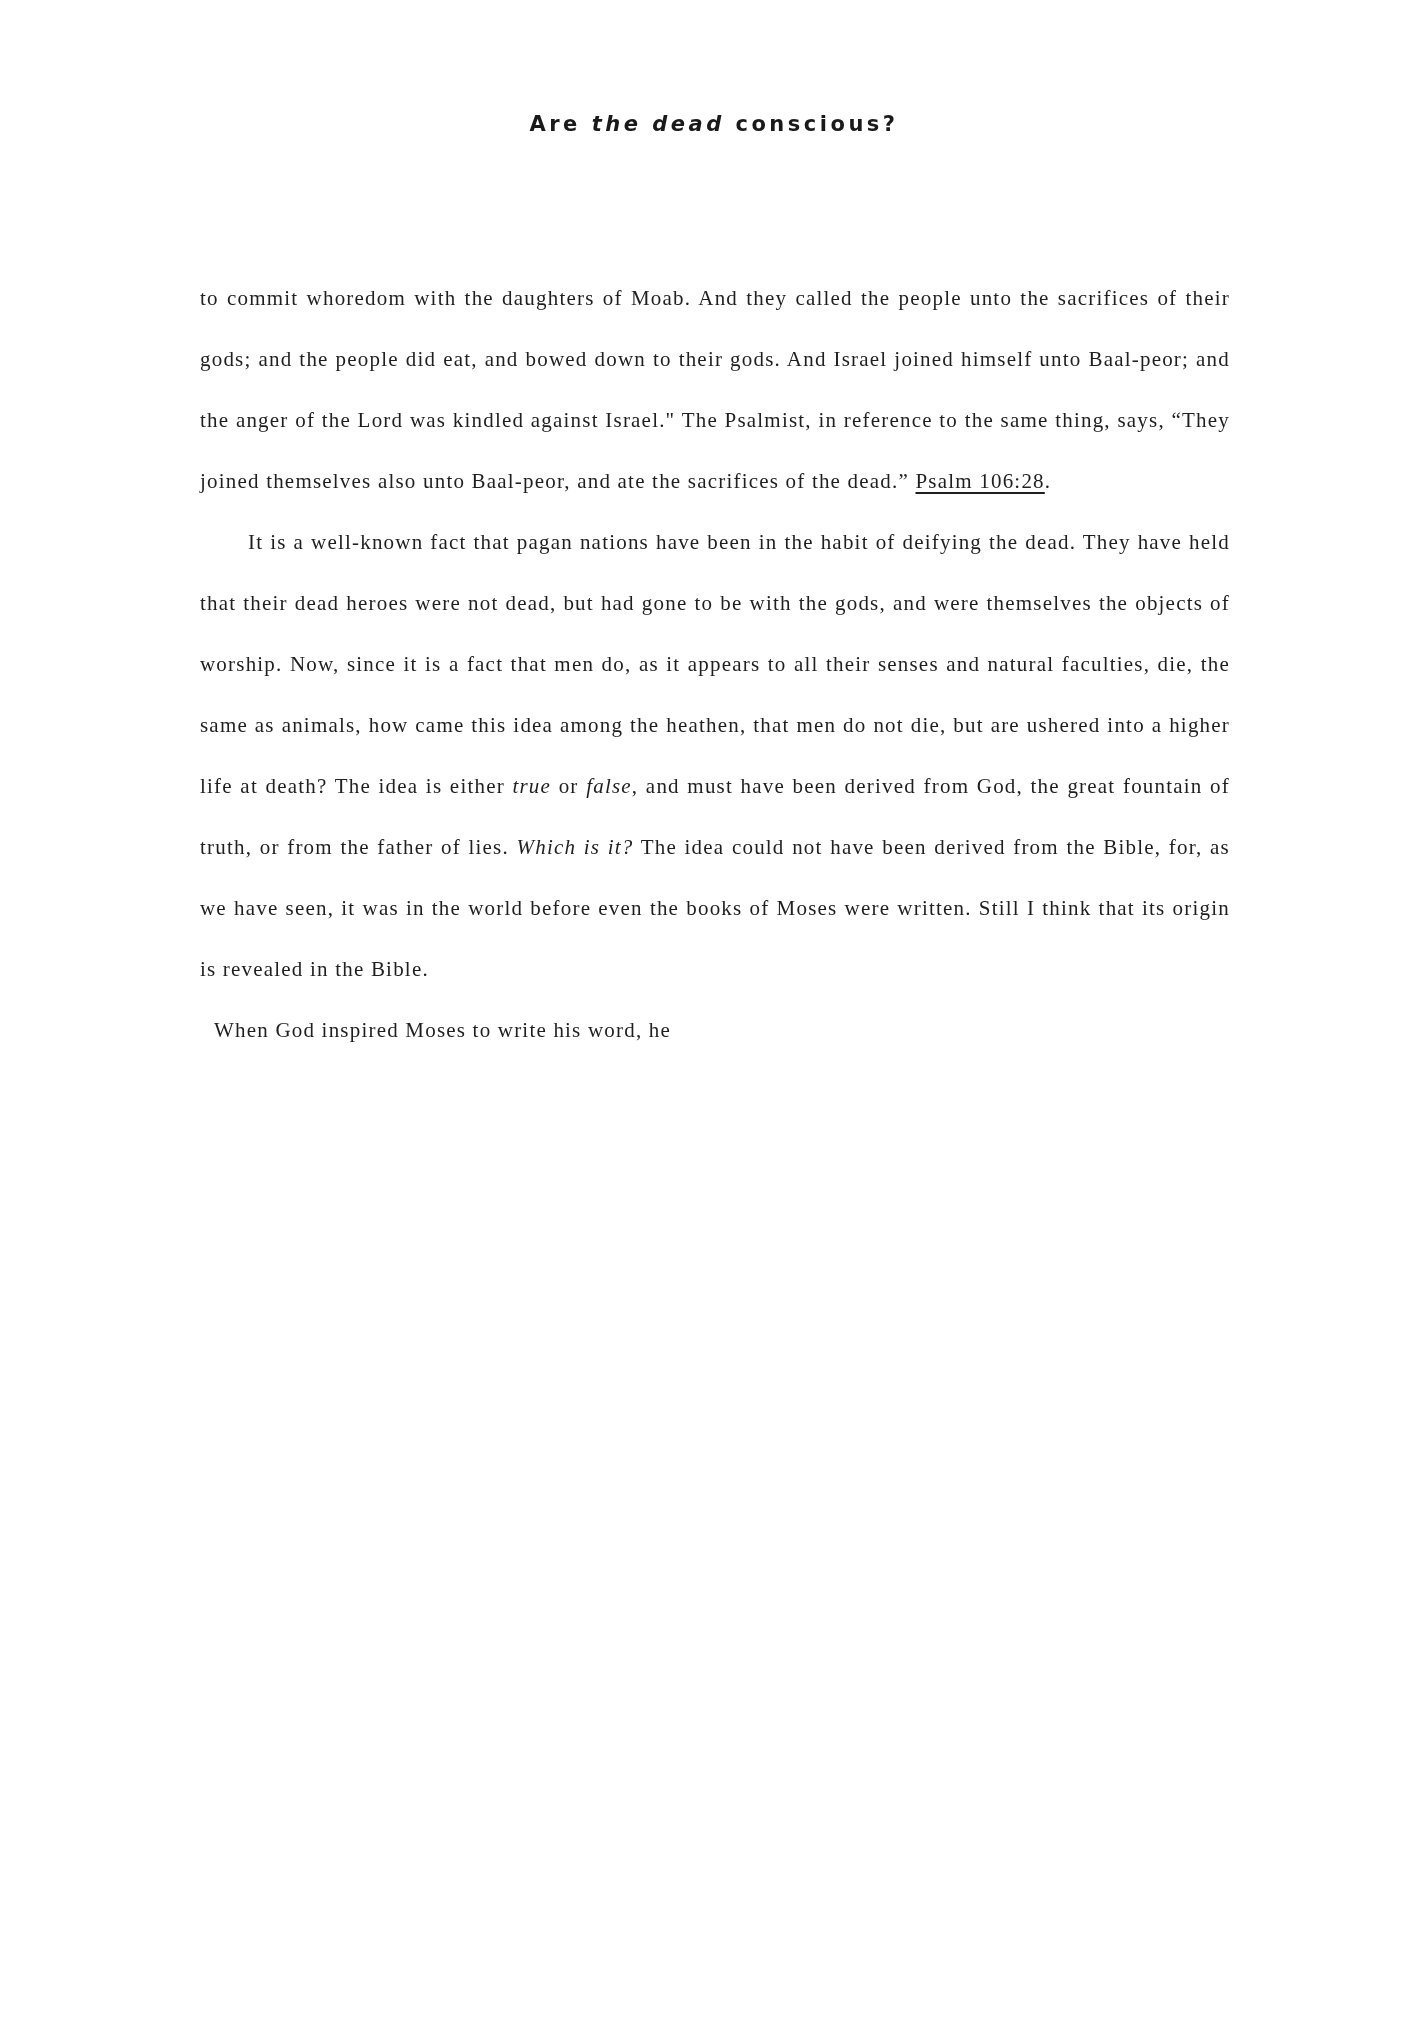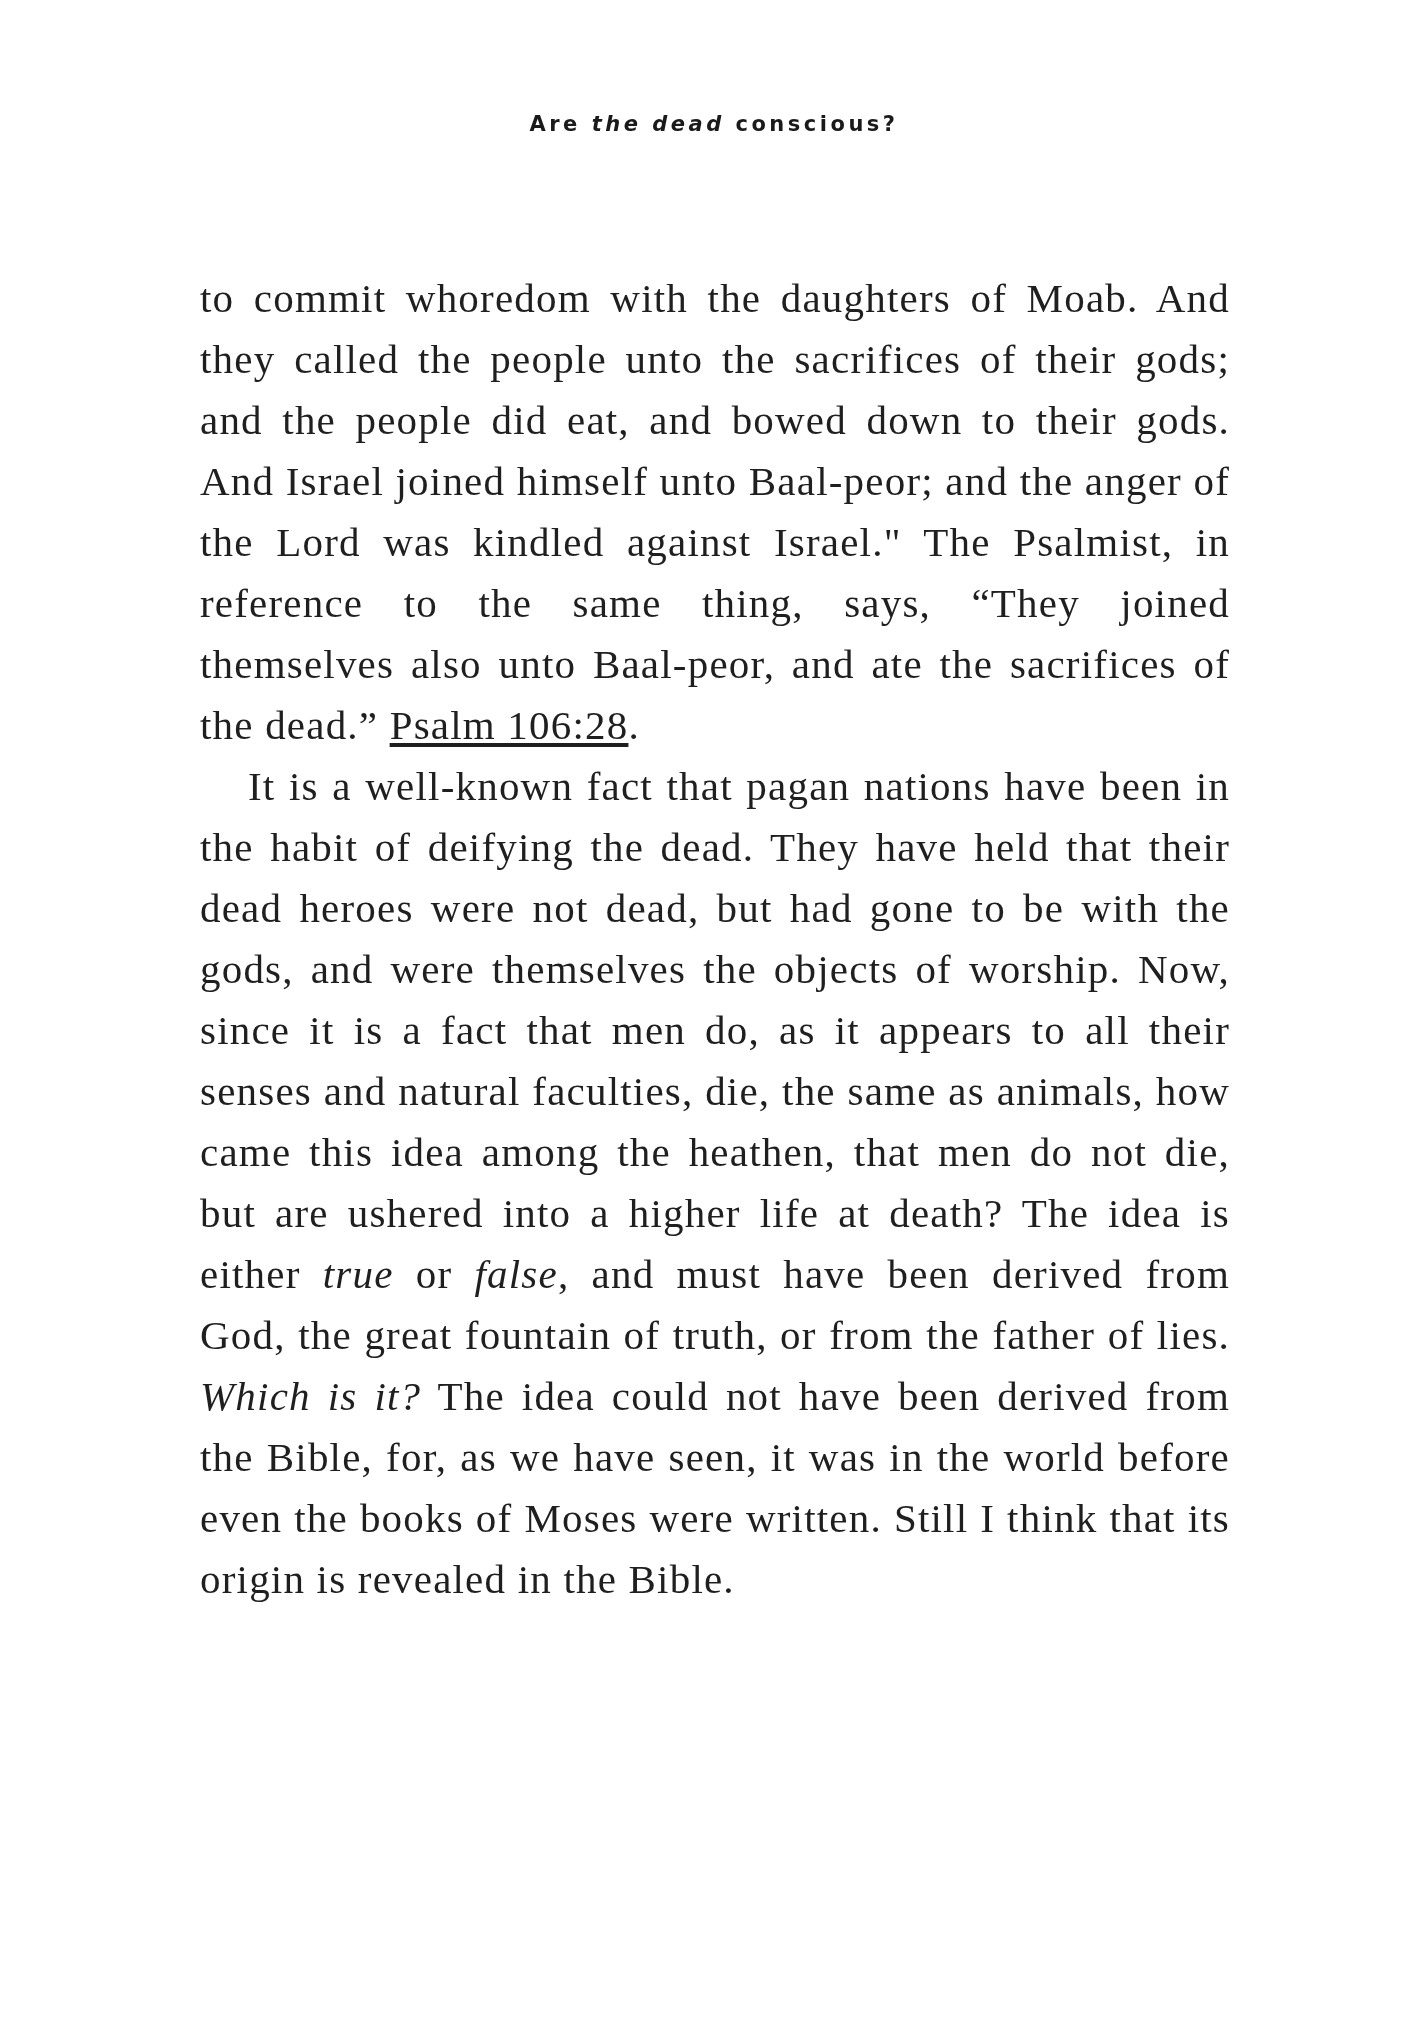--- a/index.html
+++ b/index.html
@@ -32,21 +32,21 @@
     margin-top: 112px;
     margin-bottom: 0;
   }
   .page-header .ital {
     font-style: italic;
   }
   .body-text {
     margin-top: 132px;
     margin-left: 200px;
     margin-right: 198px;
-    font-size: 41px;
+    font-size: 21px;
     line-height: 61px;
     text-align: justify;
     text-justify: inter-word;
     letter-spacing: 1.2px;
     color: #1f1f1f;
   }
   .body-text p {
     margin: 0;
   }
   .para-indent {
@@ -72,16 +72,17 @@
 <div class="page">
 
   <div class="page-header"><span>Are </span><span class="ital">the dead</span><span> conscious?</span></div>
 
   <div class="body-text">
 
     <p><span>to commit whoredom with the daughters of Moab.  And they called the people unto the sacrifices of their gods; and the people did eat, and bowed down to their gods.  And Israel joined himself unto Baal-peor;  and the anger of the Lord was kindled against Israel."   The Psalmist, in reference to the same thing, says, “They joined themselves also unto Baal-peor, and ate the sacrifices of the dead.”  </span><span class="ref-underline">Psalm 106:28</span><span>.</span></p>
 
     <p class="para-indent"><span>It is a well-known fact that pagan nations have been in the habit of deifying the dead.  They have held that their dead heroes were not dead, but had gone to be with the gods, and were themselves the objects of worship.  Now, since it is a fact that men do, as it appears to all their senses and natural faculties, die, the same as animals, how came this idea among the heathen, that men do not die, but are ushered into a higher life at death?  The idea is either </span><em>true</em><span> or </span><em>false</em><span>, and must have been derived from God, the great fountain of truth, or from the father of lies.  </span><em>Which is it?</em><span>  The idea could not have been derived from the Bible, for, as we have seen, it was in the world before even the books of Moses were written.   Still I think that its origin is revealed in the Bible.</span></p>
 
+    <p class="para-indent-small last-line">When God inspired Moses to write his word, he</p>
 
   </div>
 
 </div>
 
 </body></html>

